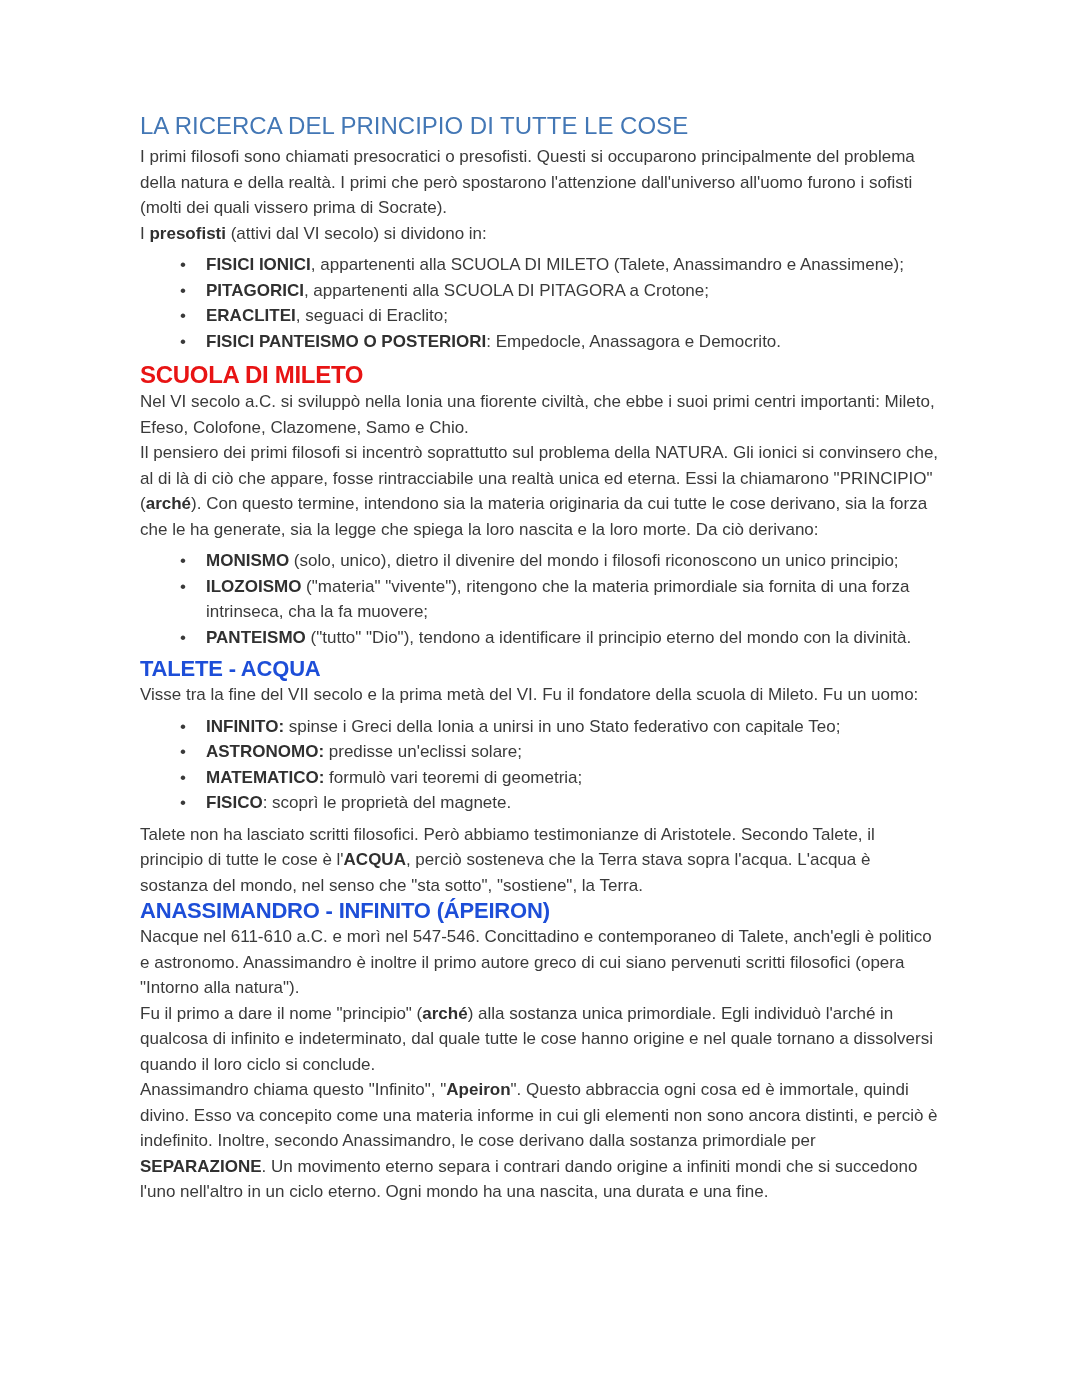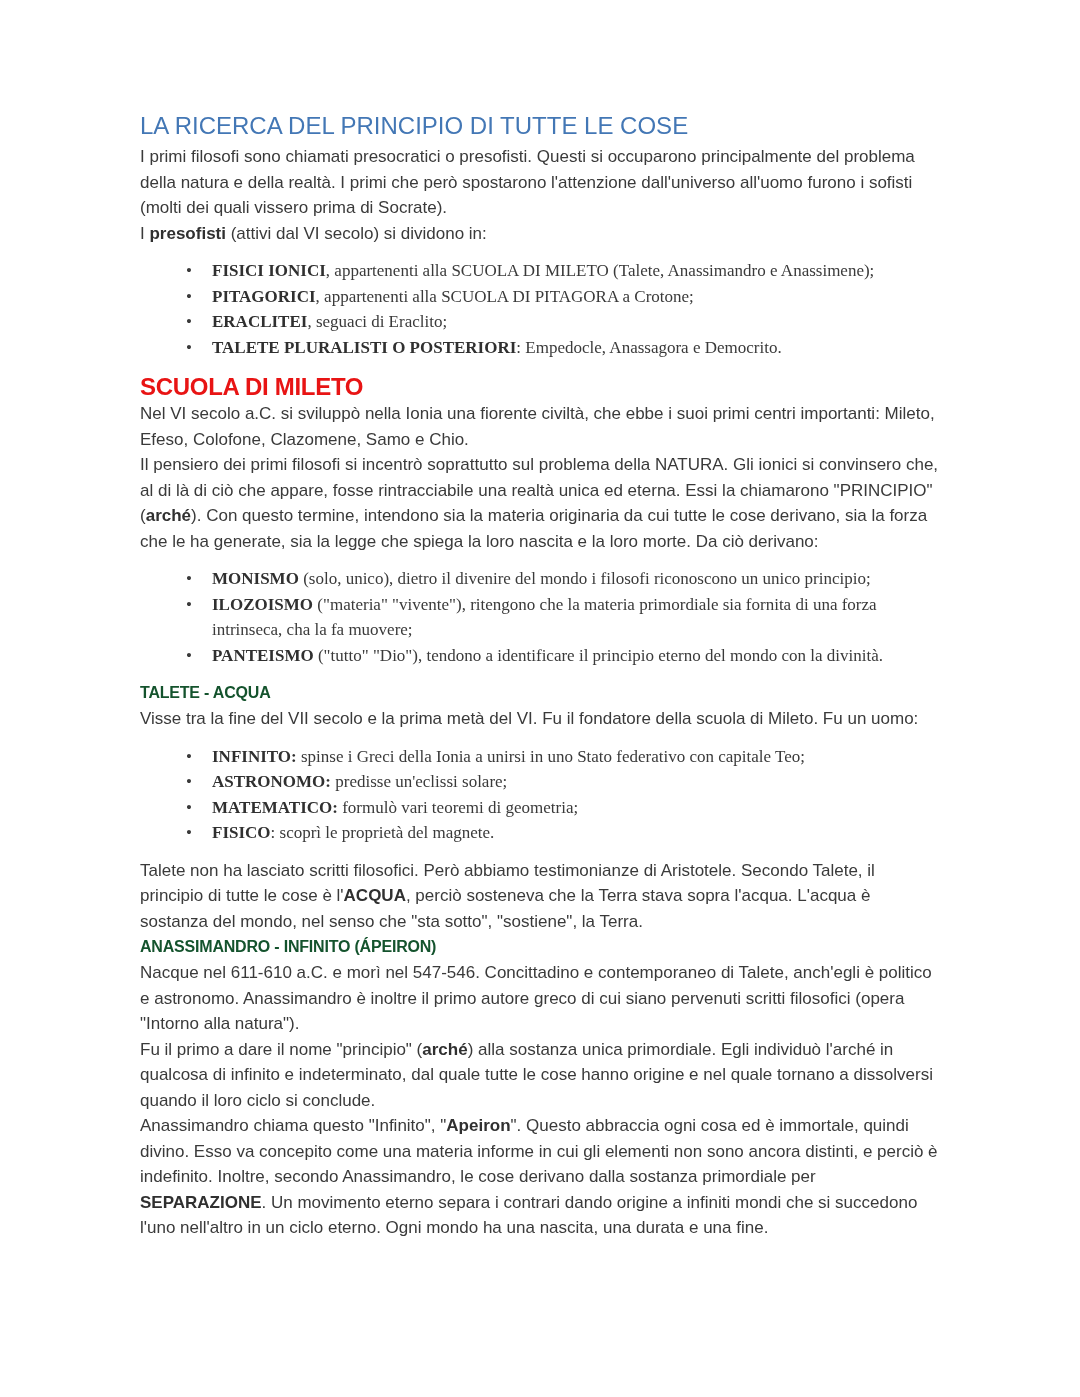--- a/index.html
+++ b/index.html
@@ -25,27 +25,27 @@
   }
   p { margin: 0; }
   .h-red-lg {
     color: #E81414;
     font-size: 24px;
     line-height: 29px;
     font-weight: bold;
     letter-spacing: -0.3px;
   }
   .h-red-sm {
-    color: #14532d;
-    font-size: 16px;
+    color: #1d4ed8;
+    font-size: 22px;
     line-height: 26px;
     font-weight: bold;
     letter-spacing: -0.2px;
   }
-  ul { list-style: none; margin: 12px; padding: 0; font-family: Liberation Serif, serif; }
+  ul { list-style: none; margin: 6px; padding: 0; }
   li {
     position: relative;
     padding-left: 60px;
   }
   li::before {
     content: "\2022";
     position: absolute;
     left: 34px;
     top: 0;
   }
@@ -59,21 +59,21 @@
   <h1 class="doc-title">LA RICERCA DEL PRINCIPIO DI TUTTE LE COSE</h1>
 
   <p><span>I primi filosofi sono chiamati presocratici o presofisti. Questi si occuparono principalmente del problema della natura e della realtà. I primi che però spostarono l'attenzione dall'universo all'uomo furono i sofisti (molti dei quali vissero prima di Socrate).</span></p>
 
   <p><span>I </span><b>presofisti</b><span> (attivi dal VI secolo) si dividono in:</span></p>
 
   <ul>
     <li><b class="term">FISICI IONICI</b><span>, appartenenti alla SCUOLA DI MILETO (Talete, Anassimandro e Anassimene);</span></li>
     <li><b class="term">PITAGORICI</b><span>, appartenenti alla SCUOLA DI PITAGORA a Crotone;</span></li>
     <li><b class="term">ERACLITEI</b><span>, seguaci di Eraclito;</span></li>
-    <li><b class="term">TALETE PLURALISTI O POSTERIORI</b><span>: Empedocle, Anassagora e Democrito.</span></li>
+    <li><b class="term">FISICI PANTEISMO O POSTERIORI</b><span>: Empedocle, Anassagora e Democrito.</span></li>
   </ul>
 
   <h2 class="h-red-lg">SCUOLA DI MILETO</h2>
 
   <p><span>Nel VI secolo a.C. si sviluppò nella Ionia una fiorente civiltà, che ebbe i suoi primi centri importanti: Mileto, Efeso, Colofone, Clazomene, Samo e Chio.</span></p>
 
   <p><span>Il pensiero dei primi filosofi si incentrò soprattutto sul problema della NATURA. Gli ionici si convinsero che, al di là di ciò che appare, fosse rintracciabile una realtà unica ed eterna. Essi la chiamarono "PRINCIPIO" (</span><b>arché</b><span>). Con questo termine, intendono sia la materia originaria da cui tutte le cose derivano, sia la forza che le ha generate, sia la legge che spiega la loro nascita e la loro morte. Da ciò derivano:</span></p>
 
   <ul>
     <li><b class="term">MONISMO</b><span> (solo, unico), dietro il divenire del mondo i filosofi riconoscono un unico principio;</span></li>

